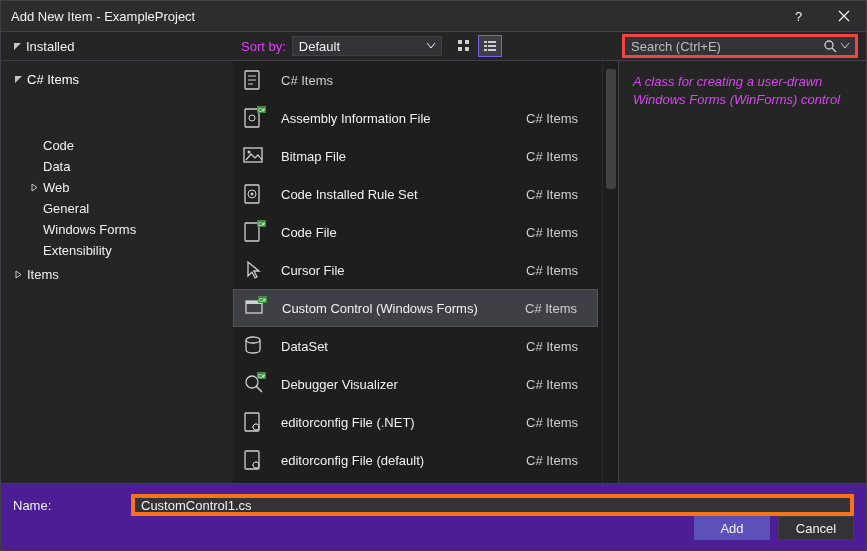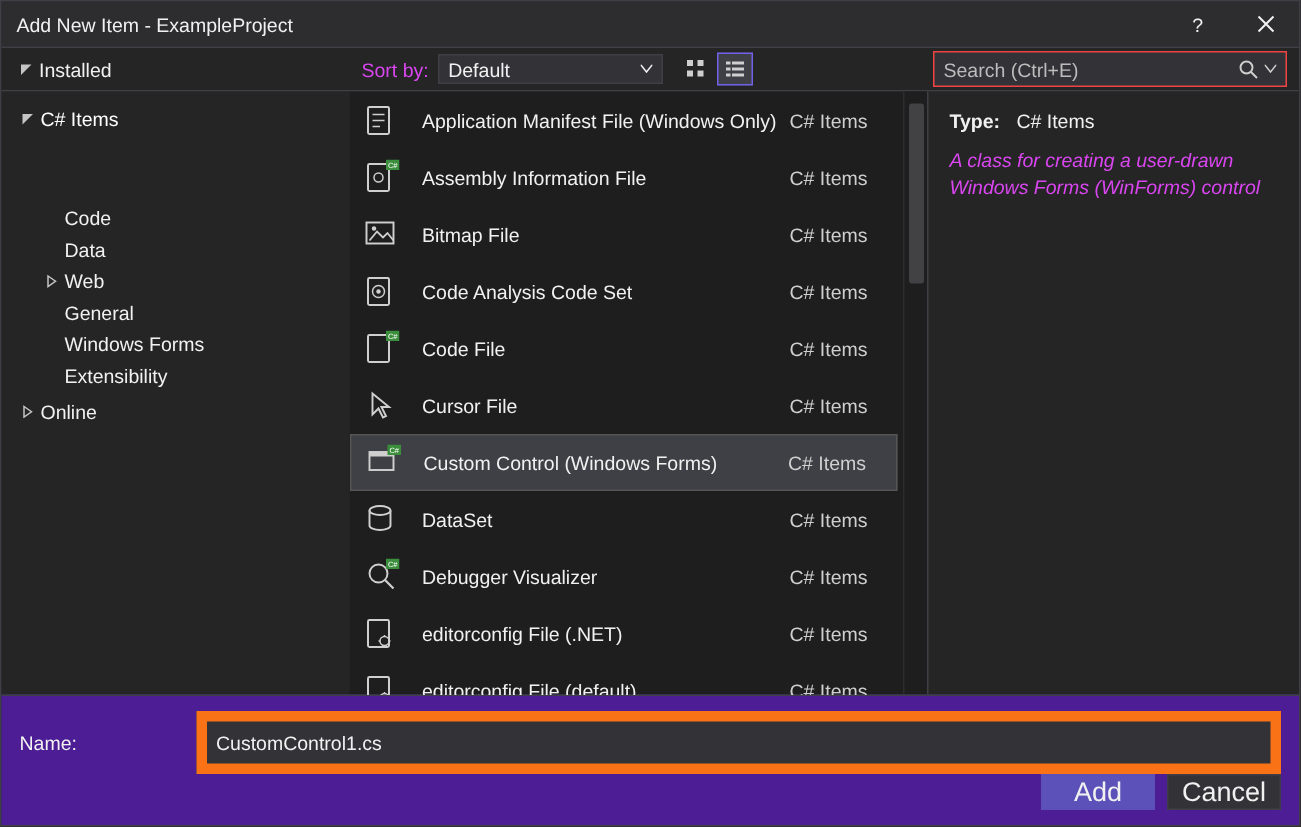--- a/index.html
+++ b/index.html
@@ -11,21 +11,21 @@
   .toolbar { display: flex; align-items: center; height: 30px; padding: 0 8px; background: #252526; border-top: 1px solid #3f3f46; border-bottom: 1px solid #3f3f46; }
   .toolbar-left { width: 232px; display: flex; align-items: flex-start; }
   .installed-hdr { color: #f1f1f1; display: flex; align-items: center; gap: 4px; padding-left: 4px; }
   .sortby { display: flex; align-items: center; gap: 6px; }
   .sortby-label { color: #d946ef; }
   .sortby-combo { background: #333337; border: 1px solid #3f3f46; color: #f1f1f1; height: 20px; width: 150px; padding: 0 6px; display: flex; align-items: center; justify-content: space-between; cursor: pointer; }
   .viewbtns { display: flex; margin-left: 10px; gap: 2px; }
   .viewbtn { width: 24px; height: 22px; display: flex; align-items: center; justify-content: center; cursor: pointer; border: 1px solid transparent; }
   .viewbtn.sel { border: 1px solid #7160e8; background: #3f3f46; }
   .toolbar-spacer { flex: 1; }
-  .search-wrap { display: flex; align-items: center; background: #333337; border: 1px solid #ef4444; height: 24px; width: 236px; padding: 0 6px; }
+  .search-wrap { display: flex; align-items: center; background: #333337; border: 3px solid #ef4444; height: 24px; width: 236px; padding: 0 6px; }
   .search-input { flex: 1; background: transparent; border: none; color: #f1f1f1; outline: none; font-size: 13px; }
   .search-input::placeholder { color: #bcbcbc; }
   .content { flex: 1; display: flex; min-height: 0; }
   .tree { width: 232px; padding: 8px 0 0 12px; background: #252526; overflow: auto; }
   .tree ul { list-style: none; }
   .tree li { padding: 3px 0 3px 0; white-space: nowrap; cursor: pointer; }
   .tree .row { display: flex; align-items: center; gap: 4px; color: #f1f1f1; }
   .tree .row .tri { width: 10px; display: inline-flex; justify-content: center; color: #c5c5c5; }
   .tree .row.sel { color: #fff; }
   .tree .nested { padding-left: 16px; margin-top: 48px; }
@@ -39,23 +39,23 @@
   .item .cat { color: #cfcfcf; width: 62px; text-align: left; }
   .scroll-ind { width: 16px; background: #1e1e1e; border-left: 1px solid #2d2d30; display:flex; align-items:flex-start; }
   .scroll-thumb { width:10px; margin:8px auto 0; height:120px; background:#424245; border-radius:2px; }
   .detail { width: 248px; background: #252526; border-left: 1px solid #3f3f46; padding: 12px 14px; }
   .detail .typeline { margin-bottom: 10px; color: #f1f1f1; }
   .detail .typelbl { font-weight: 600; }
   .detail .desc { color: #d946ef; line-height: 1.35; font-style: italic; }
   .footer { background: #4c1d95; border-top: 1px solid #3f3f46; padding: 10px 12px; display: flex; flex-direction: column; }
   .name-row { display: flex; align-items: center; gap: 10px; }
   .name-lbl { width: 108px; color: #f1f1f1; }
-  .name-input { flex: 1; background: #333337; border: 7px solid #f97316; color: #f1f1f1; height: 22px; padding: 14px 6px; outline: none; font-size: 13px; }
+  .name-input { flex: 1; background: #333337; border: 4px solid #f97316; color: #f1f1f1; height: 22px; padding: 0 6px; outline: none; font-size: 13px; }
   .btn-row { display: flex; justify-content: flex-end; gap: 8px; }
-  .btn { height: 24px; min-width: 76px; border: 1px solid #3f3f46; background: #333337; color: #f1f1f1; cursor: pointer; font-size: 18px; }
+  .btn { height: 24px; min-width: 76px; border: 1px solid #3f3f46; background: #333337; color: #f1f1f1; cursor: pointer; font-size: 13px; }
   .btn.primary { background: #5b51b8; border-color: #5b51b8; }
   svg { display: block; }
 </style>
 </head>
 <body>
 
 <div class="window">
   <div class="titlebar">
     <div class="title">Add New Item - ExampleProject</div>
     <div class="titlebtn">?</div>
@@ -175,37 +175,36 @@
               </li>
             </ul>
         </li>
         <li>
           <div class="row">
             <span class="tri">
                 <svg width="7" height="9" viewBox="0 0 7 9">
                   <path d="M1 1 L6 4.5 L1 8 Z" fill="none" stroke="#c5c5c5"></path>
                 </svg>
               </span>
-            <span>Online</span>
+            <span>Items</span>
           </div>
         </li>
       </ul>
     </div>
 
     <div class="main">
       <div class="list">
         <div class="list-inner" id="template-list">
             <div class="item">
               <span class="icon">
                 <svg width="24" height="24" viewBox="0 0 24 24">
                   <rect x="3" y="3" width="14" height="18" rx="1" fill="none" stroke="#cfcfcf" stroke-width="1.3"></rect>
                   <path d="M6 8h8M6 12h8M6 16h5" stroke="#cfcfcf" stroke-width="1"></path>
                 </svg>
               </span>
-    <span class="label">Application Manifest File (Windows Only)</span>
     <span class="cat">C# Items</span>
             </div>
             <div class="item">
               <span class="icon">
                 <svg width="24" height="24" viewBox="0 0 24 24">
                   <rect x="3" y="3" width="14" height="18" rx="1" fill="none" stroke="#cfcfcf" stroke-width="1.3"></rect>
                   <circle cx="10" cy="12" r="3" fill="none" stroke="#cfcfcf"></circle>
                   <rect x="15" y="0" width="9" height="7" fill="#3b8e3b"></rect>
                   <text x="19.5" y="5.5" font-size="5" fill="#fff" text-anchor="middle" font-family="Arial">C#</text>
                 </svg>
@@ -225,21 +224,21 @@
     <span class="cat">C# Items</span>
             </div>
             <div class="item">
               <span class="icon">
                 <svg width="24" height="24" viewBox="0 0 24 24">
                   <rect x="3" y="3" width="14" height="18" rx="1" fill="none" stroke="#cfcfcf" stroke-width="1.3"></rect>
                   <circle cx="10" cy="12" r="4" fill="none" stroke="#cfcfcf"></circle>
                   <circle cx="10" cy="12" r="1.5" fill="#cfcfcf"></circle>
                 </svg>
               </span>
-    <span class="label">Code Analysis Code Set</span>
+    <span class="label">Code Installed Rule Set</span>
     <span class="cat">C# Items</span>
             </div>
             <div class="item">
               <span class="icon">
                 <svg width="24" height="24" viewBox="0 0 24 24">
                   <rect x="3" y="3" width="14" height="18" rx="1" fill="none" stroke="#cfcfcf" stroke-width="1.3"></rect>
                   <rect x="15" y="0" width="9" height="7" fill="#3b8e3b"></rect>
                   <text x="19.5" y="5.5" font-size="5" fill="#fff" text-anchor="middle" font-family="Arial">C#</text>
                 </svg>
               </span>
@@ -312,25 +311,20 @@
     <span class="cat">C# Items</span>
             </div>
           </div>
       </div>
       <div class="scroll-ind">
           <div class="scroll-thumb"></div>
         </div>
     </div>
 
     <div class="detail">
-      <div class="typeline">
-        <span class="typelbl">Type:</span>
-        <span>&nbsp;</span>
-        <span>C# Items</span>
-      </div>
       <div class="desc">A class for creating a user-drawn Windows Forms (WinForms) control</div>
     </div>
   </div>
 
   <div class="footer">
     <div class="name-row">
       <span class="name-lbl">Name:</span>
       <input class="name-input" value="CustomControl1.cs" style="">
     </div>
     <div class="btn-row">

